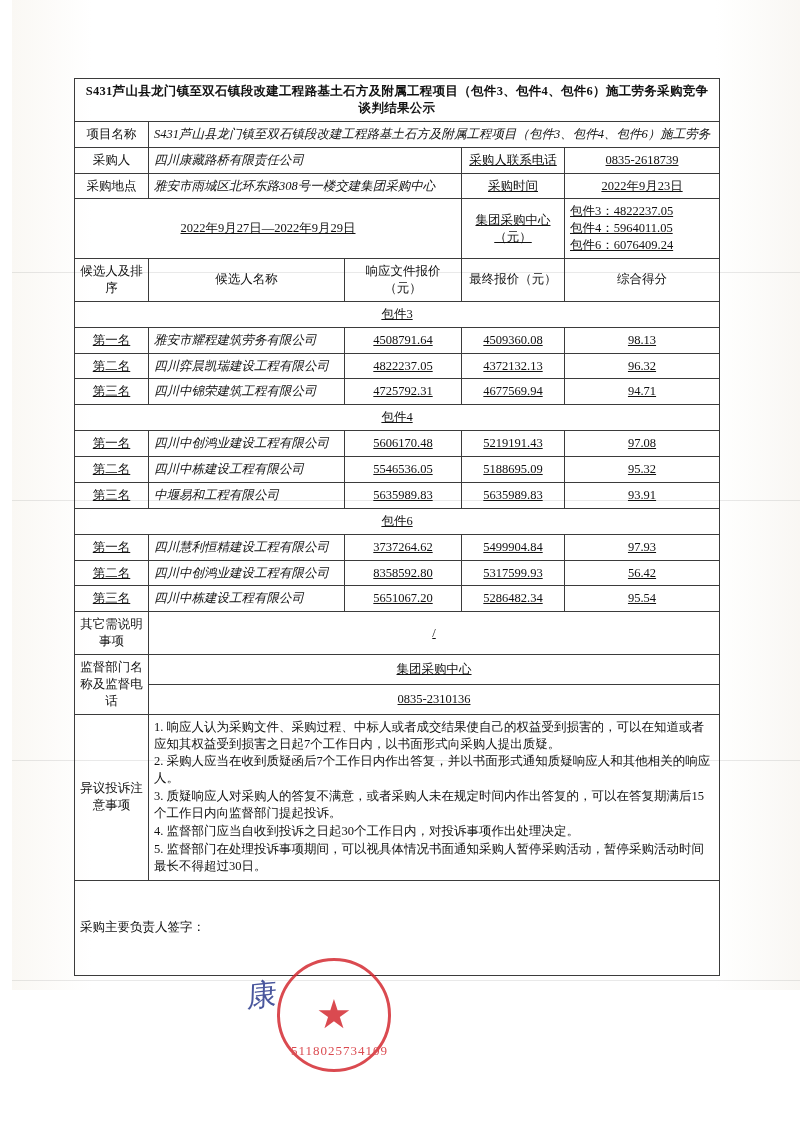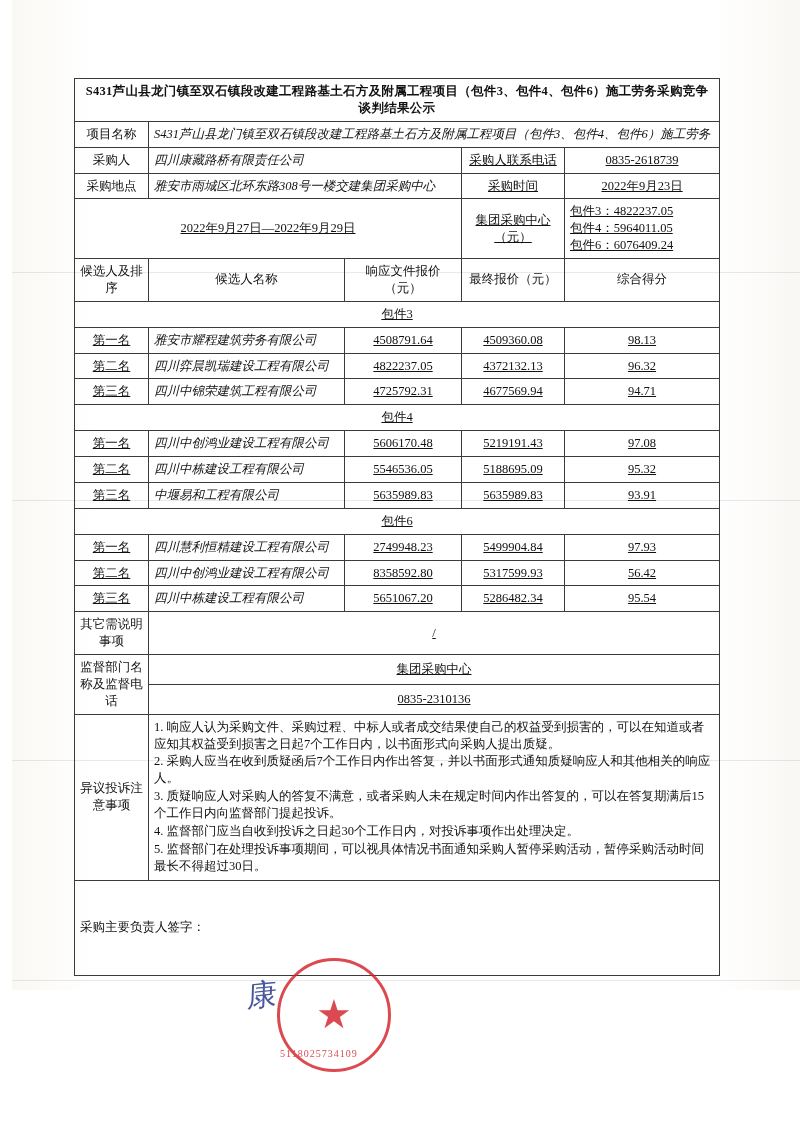--- a/index.html
+++ b/index.html
@@ -122,23 +122,23 @@
     top: 50%;
     transform: translate(-50%, -50%);
     color: #d3232a;
     font-size: 40px;
     line-height: 1;
   }
   .seal-bottom {
     position: absolute;
     width: 100%;
     bottom: 10px;
-    text-align: left;
+    text-align: right;
     color: #d3232a;
-    font-size: 10px;
+    font-size: 13px;
     letter-spacing: 1px;
   }
   
   .signature {
     position: absolute;
     left: 235px;
     top: 975px;
     font-family: "DejaVu Serif", serif;
     font-size: 30px;
     color: #2b3a8c;
@@ -253,21 +253,21 @@
           <td class="ctr">5635989.83</td>
           <td class="ctr">93.91</td>
         </tr>
 
         <tr class="pkg-row">
           <td colspan="5">包件6</td>
         </tr>
         <tr>
           <td class="ctr">第一名</td>
           <td class="lft">四川慧利恒精建设工程有限公司</td>
-          <td class="ctr">2749948.23</td>
+          <td class="ctr">3737264.62</td>
           <td class="ctr">5499904.84</td>
           <td class="ctr">97.93</td>
         </tr>
         <tr>
           <td class="ctr">第二名</td>
           <td class="lft">四川中创鸿业建设工程有限公司</td>
           <td class="ctr">8358592.80</td>
           <td class="ctr">5317599.93</td>
           <td class="ctr">56.42</td>
         </tr>

